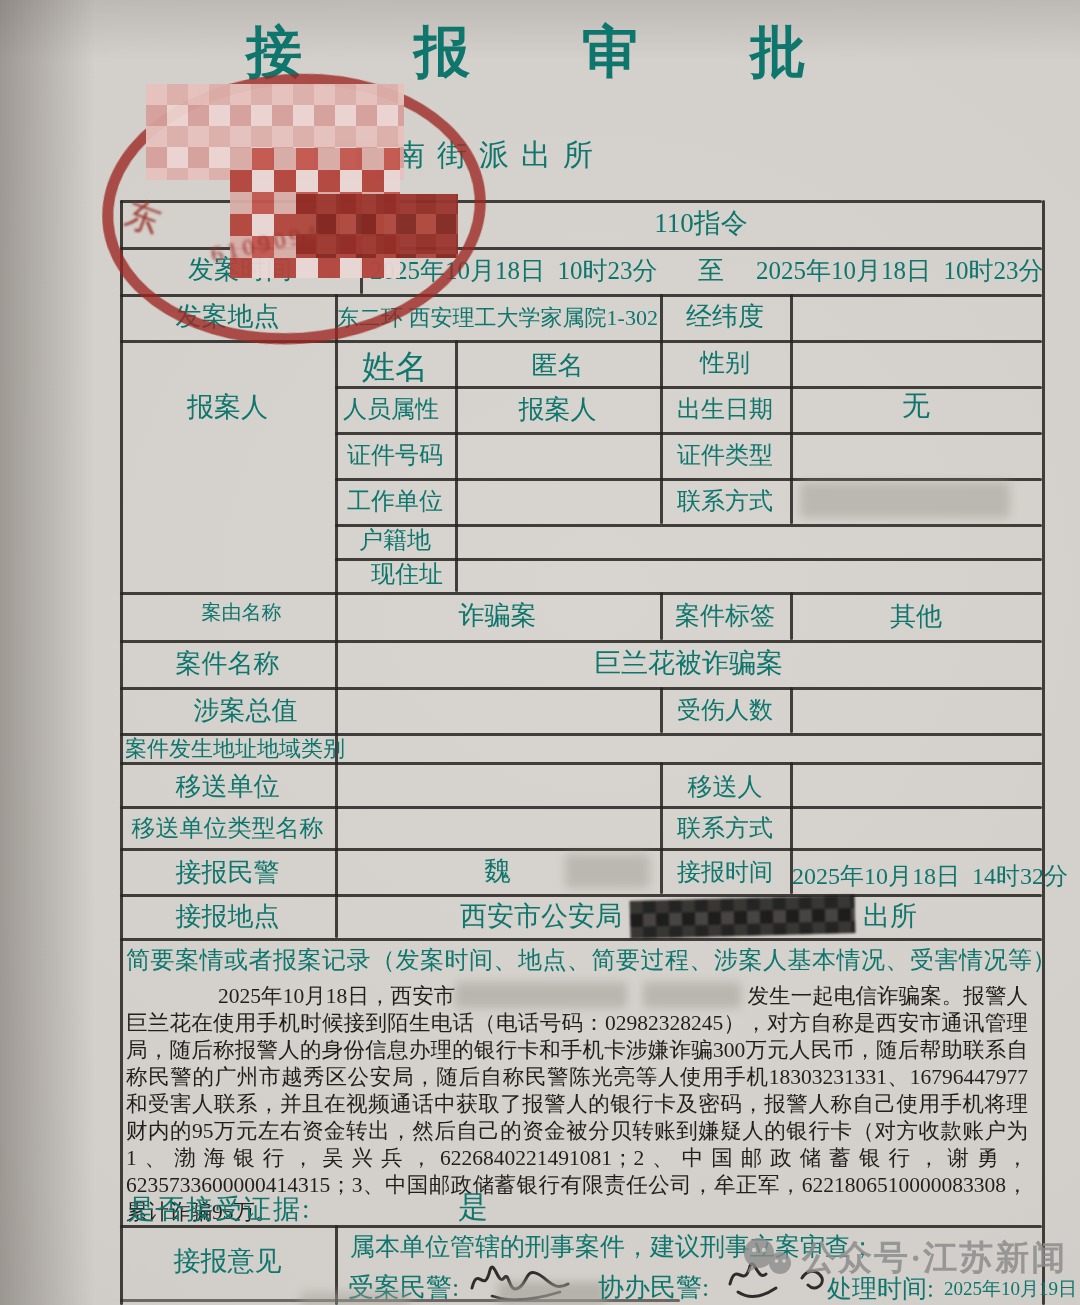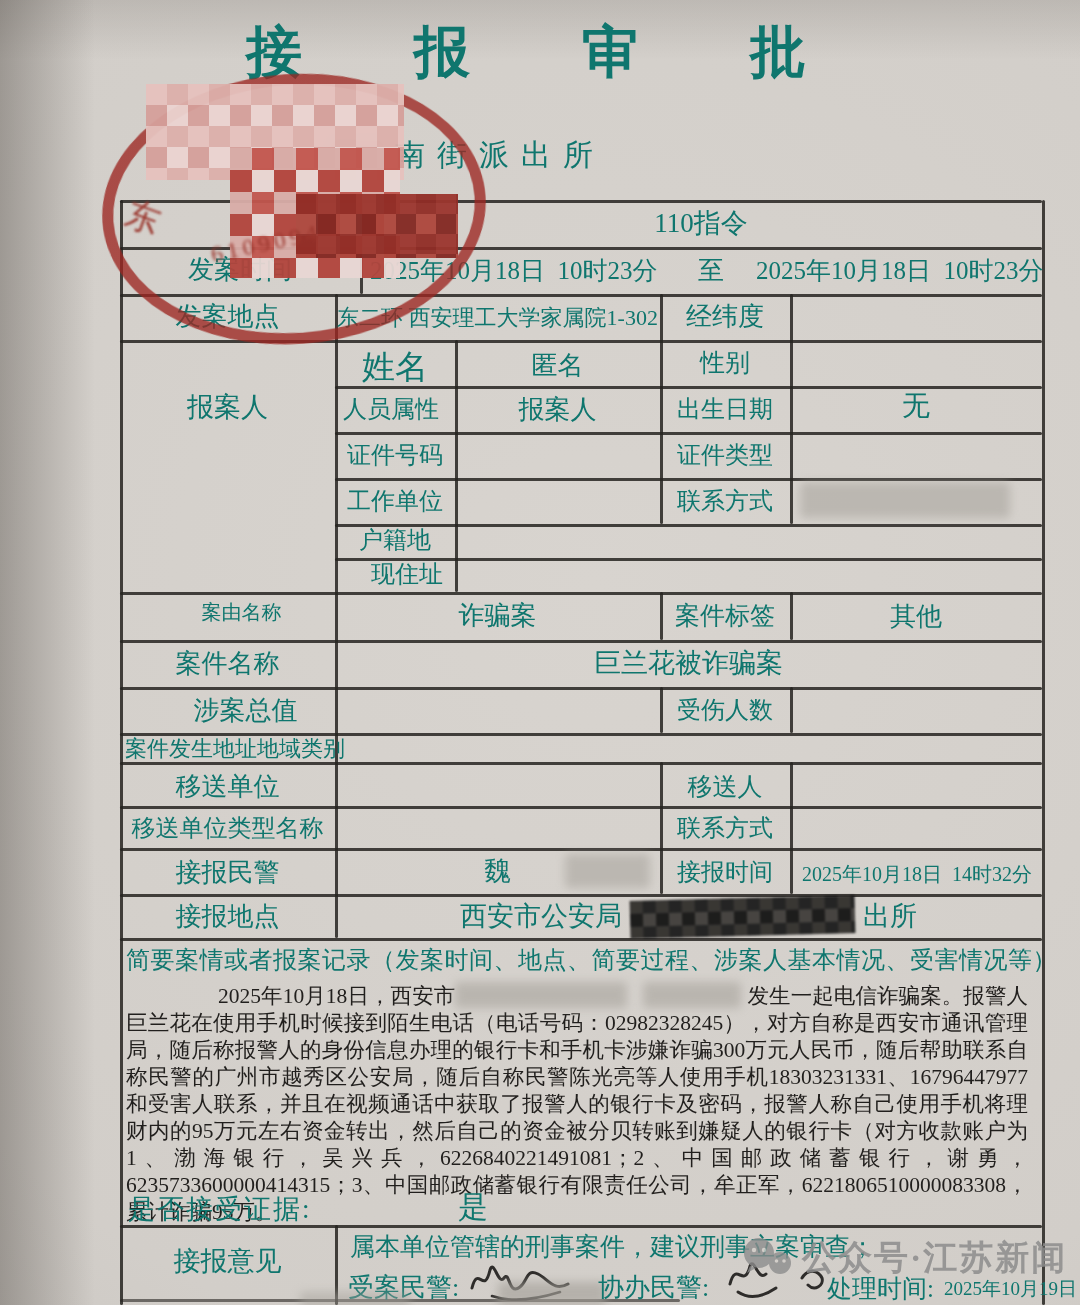--- a/index.html
+++ b/index.html
@@ -139,21 +139,21 @@
 <div class="t c" style="left:120px;top:772px;width:215px;font-size:26px;">移送单位</div>
 <div class="t c" style="left:660px;top:773px;width:130px;font-size:25px;">移送人</div>
 
 <div class="t c" style="left:120px;top:815px;width:215px;font-size:24px;">移送单位类型名称</div>
 <div class="t c" style="left:660px;top:815px;width:130px;font-size:24px;">联系方式</div>
 
 <div class="t c" style="left:120px;top:858px;width:215px;font-size:26px;">接报民警</div>
 <div class="t c" style="left:335px;top:856px;width:325px;font-size:27px;">魏</div>
 <div class="blur" style="left:565px;top:854px;width:85px;height:34px;"></div>
 <div class="t c" style="left:660px;top:859px;width:130px;font-size:24px;">接报时间</div>
-<div class="t c" style="left:792px;top:863px;width:250px;font-size:20px;">2025年10月18日  14时32分</div>
+<div class="t c" style="left:792px;top:863px;width:250px;font-size:24px;">2025年10月18日  14时32分</div>
 
 <div class="t c" style="left:120px;top:902px;width:215px;font-size:26px;">接报地点</div>
 <div style="position:absolute;left:335px;top:898px;width:707px;display:flex;justify-content:center;align-items:center;gap:8px;">
   <span class="t" style="position:static;font-size:27px;">西安市公安局</span>
   <span class="mosaic-dark" style="position:static;display:inline-block;width:225px;height:38px;"></span>
   <span class="t" style="position:static;font-size:27px;">出所</span>
 </div>
 
 <div class="t" style="left:126px;top:947px;font-size:24px;letter-spacing:.5px;">简要案情或者报案记录（发案时间、地点、简要过程、涉案人基本情况、受害情况等）</div>
 

